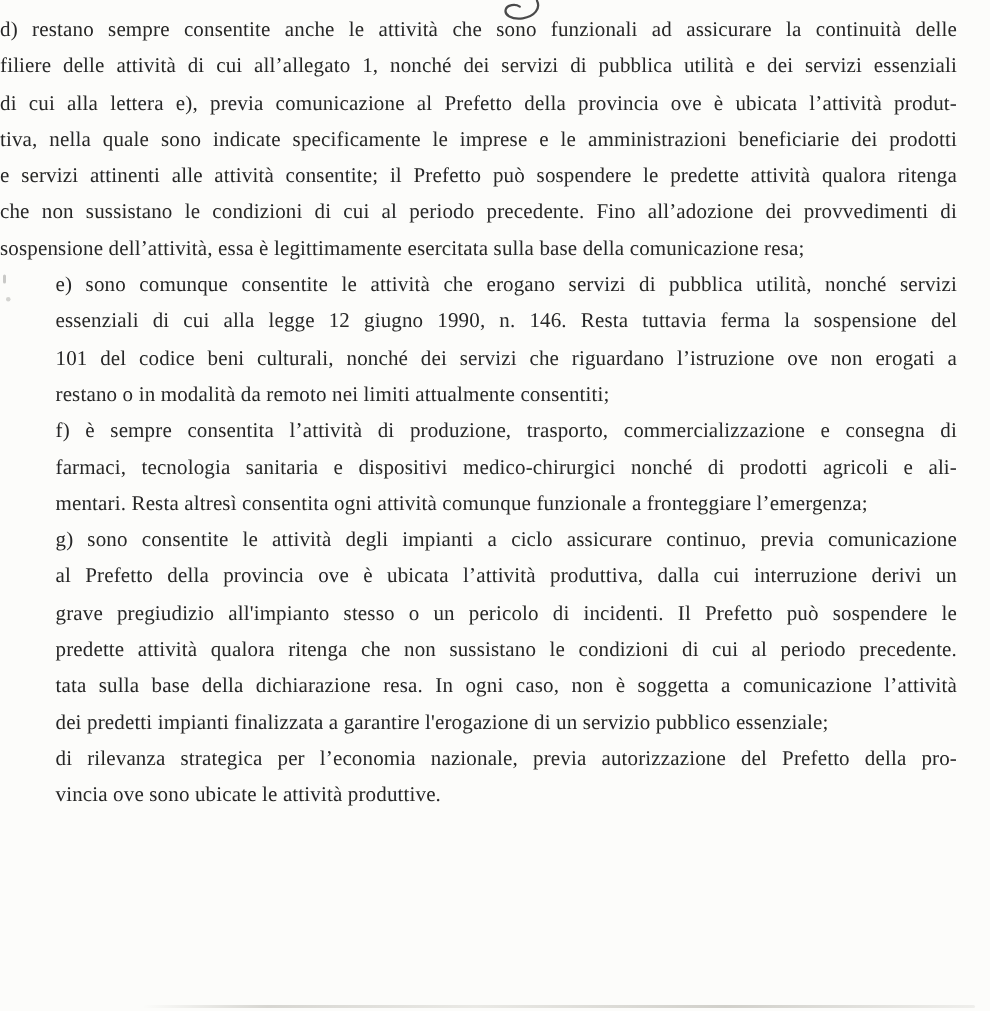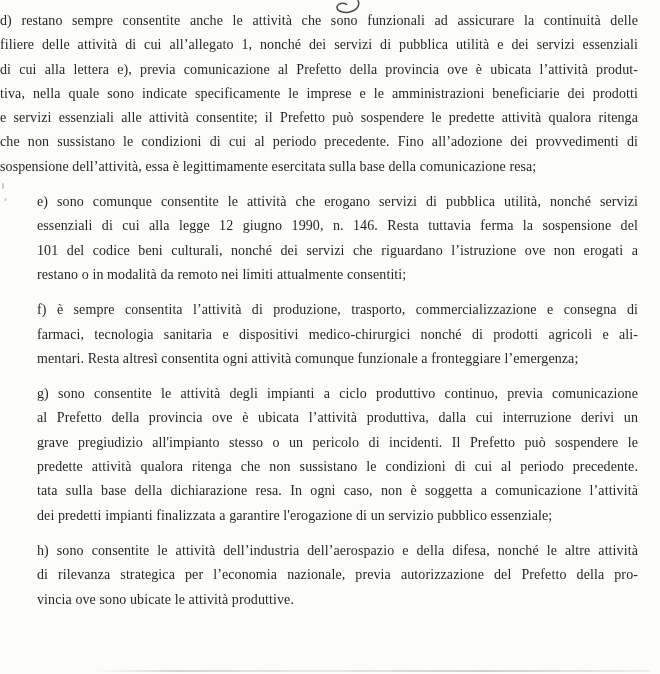--- a/index.html
+++ b/index.html
@@ -15,21 +15,21 @@
     font-family: "Liberation Serif", "DejaVu Serif", serif;
     color: #272727;
   }
   .doc {
     position: absolute;
     left: 0;
     top: 9px;
     width: 638px;
   }
   .para { margin: 0; }
-  .para + .para { margin-top: 11px; }
+  .para + .para { }
   .para.indent { margin-left: 37px; width: 601px; }
   .line {
     font-size: 14px;
     line-height: 24.3px;
     text-align: justify;
     text-align-last: justify;
     letter-spacing: 0.1px;
   }
   .line.last { text-align-last: left; }
   .pen-stroke {
@@ -79,49 +79,48 @@
   <path d="M24 0.5 C26.5 5.5 22.5 11 14.5 12.2 C7 13.2 2 10 3.2 6.2 C4.2 3.2 9.5 2.4 12.5 4.4" stroke="#4a4a4a" stroke-width="1.5" fill="none" stroke-linecap="round"></path>
 </svg>
 
 <div class="doc">
 
   <div class="para full">
     <div class="line">d) restano sempre consentite anche le attività che sono funzionali ad assicurare la continuità delle</div>
     <div class="line">filiere delle attività di cui all’allegato 1, nonché dei servizi di pubblica utilità e dei servizi essenziali</div>
     <div class="line">di cui alla lettera e), previa comunicazione al Prefetto della provincia ove è ubicata l’attività produt-</div>
     <div class="line">tiva, nella quale sono indicate specificamente le imprese e le amministrazioni beneficiarie dei prodotti</div>
-    <div class="line">e servizi essenziali alle attività consentite; il Prefetto può sospendere le predette attività qualora ritenga</div>
+    <div class="line">e servizi attinenti alle attività consentite; il Prefetto può sospendere le predette attività qualora ritenga</div>
     <div class="line">che non sussistano le condizioni di cui al periodo precedente. Fino all’adozione dei provvedimenti di</div>
     <div class="line last">sospensione dell’attività, essa è legittimamente esercitata sulla base della comunicazione resa;</div>
   </div>
 
   <div class="para indent">
     <div class="line">e) sono comunque consentite le attività che erogano servizi di pubblica utilità, nonché servizi</div>
     <div class="line">essenziali di cui alla legge 12 giugno 1990, n. 146. Resta tuttavia ferma la sospensione del</div>
     <div class="line">101 del codice beni culturali, nonché dei servizi che riguardano l’istruzione ove non erogati a</div>
     <div class="line last">restano o in modalità da remoto nei limiti attualmente consentiti;</div>
   </div>
 
   <div class="para indent">
     <div class="line">f) è sempre consentita l’attività di produzione, trasporto, commercializzazione e consegna di</div>
     <div class="line">farmaci, tecnologia sanitaria e dispositivi medico-chirurgici nonché di prodotti agricoli e ali-</div>
     <div class="line last">mentari. Resta altresì consentita ogni attività comunque funzionale a fronteggiare l’emergenza;</div>
   </div>
 
   <div class="para indent">
-    <div class="line">g) sono consentite le attività degli impianti a ciclo produttivo continuo, previa comunicazione</div>
+    <div class="line">g) sono consentite le attività degli impianti a ciclo assicurare continuo, previa comunicazione</div>
     <div class="line">al Prefetto della provincia ove è ubicata l’attività produttiva, dalla cui interruzione derivi un</div>
     <div class="line">grave pregiudizio all'impianto stesso o un pericolo di incidenti. Il Prefetto può sospendere le</div>
     <div class="line">predette attività qualora ritenga che non sussistano le condizioni di cui al periodo precedente.</div>
     <div class="line">tata sulla base della dichiarazione resa. In ogni caso, non è soggetta a comunicazione l’attività</div>
     <div class="line last">dei predetti impianti finalizzata a garantire l'erogazione di un servizio pubblico essenziale;</div>
   </div>
 
   <div class="para indent">
-    <div class="line">h) sono consentite le attività dell’industria dell’aerospazio e della difesa, nonché le altre attività</div>
     <div class="line">di rilevanza strategica per l’economia nazionale, previa autorizzazione del Prefetto della pro-</div>
     <div class="line last">vincia ove sono ubicate le attività produttive.</div>
   </div>
 
 </div>
 
 <div class="bottom-streak"></div>
 <div class="speck-a"></div>
 <div class="speck-b"></div>
 

